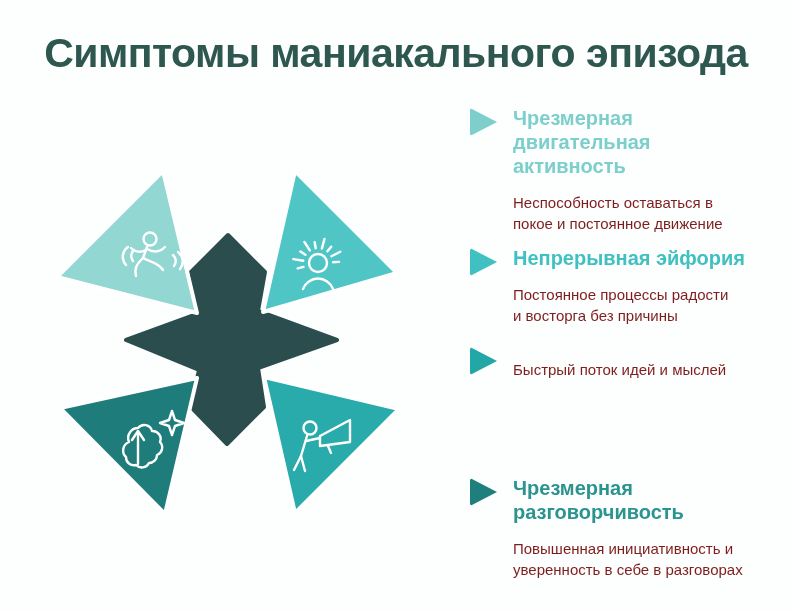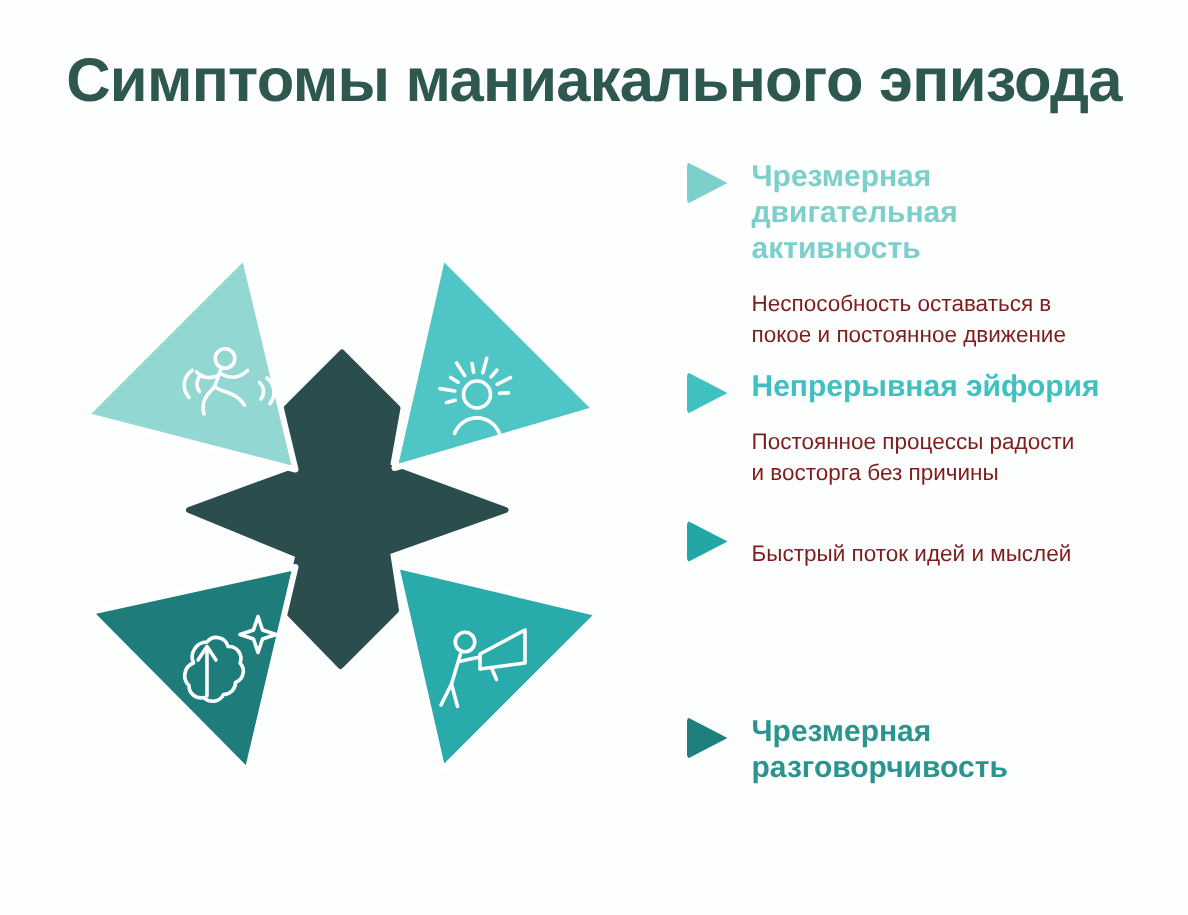--- a/index.html
+++ b/index.html
@@ -6,21 +6,21 @@
   body{background:#e9e9e9;font-family:"Liberation Sans","DejaVu Sans",sans-serif;}
   .canvas{
     position:relative;width:792px;height:610px;background:#fdfefe;overflow:hidden;margin:0 auto;
   }
   .title{
     position:absolute;top:30px;left:0;width:100%;text-align:center;
     font-size:41px;font-weight:bold;letter-spacing:-0.5px;margin:0;
   }
   .graphic{position:absolute;left:48px;top:158px;width:362px;height:362px;}
   .symptom-list{position:absolute;left:458px;top:0;width:300px;}
-  .symptom{position:absolute;left:0;display:flex;align-items:flex-start;}
+  .symptom{position:absolute;left:12px;display:flex;align-items:flex-start;}
   .symptom .bullet{
     width:0;height:0;flex:0 0 auto;margin-top:2px;
     border-top:14px solid transparent;border-bottom:14px solid transparent;
     border-left:27px solid #7ccfcb;border-radius:3px;
   }
   .symptom .text{margin-left:16px;width:255px;}
   .symptom h3{
     margin:0;font-size:20px;line-height:24px;font-weight:bold;white-space:pre-line;
   }
   .symptom p{
@@ -108,17 +108,19 @@
       <div class="text">
         <p>Быстрый поток идей и мыслей</p>
       </div>
     </div>
 
     <div class="symptom pos-4">
       <span class="bullet" style="border-left-color: rgb(30, 127, 125);"></span>
       <div class="text">
         <h3 style="color: rgb(43, 148, 143);">Чрезмерная
 разговорчивость</h3>
+        <p>Повышенная инициативность и
+уверенность в себе в разговорах</p>
       </div>
     </div>
 
   </div>
 </div>
 
 </body></html>

